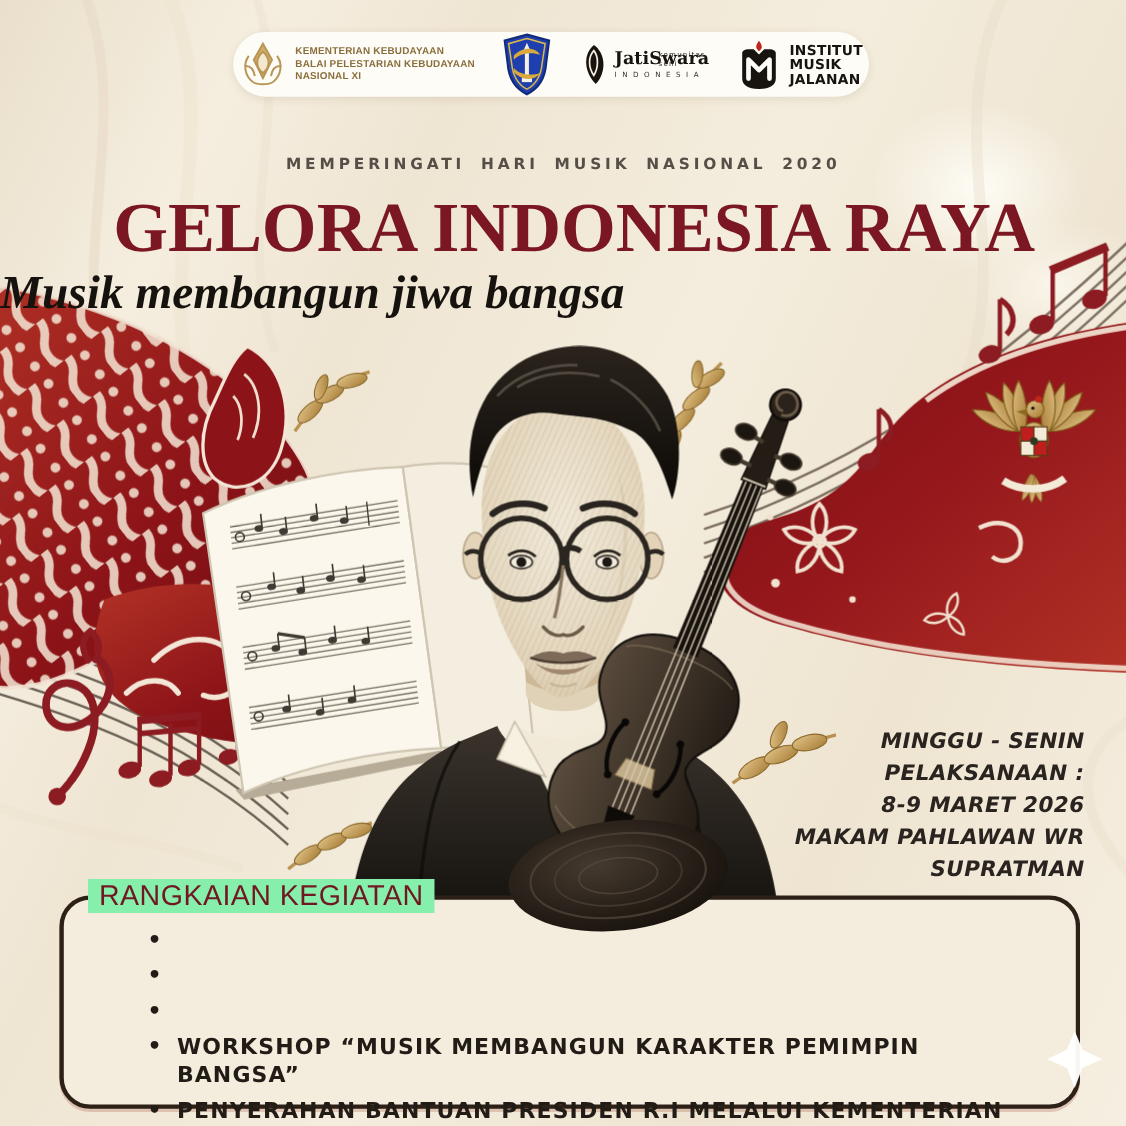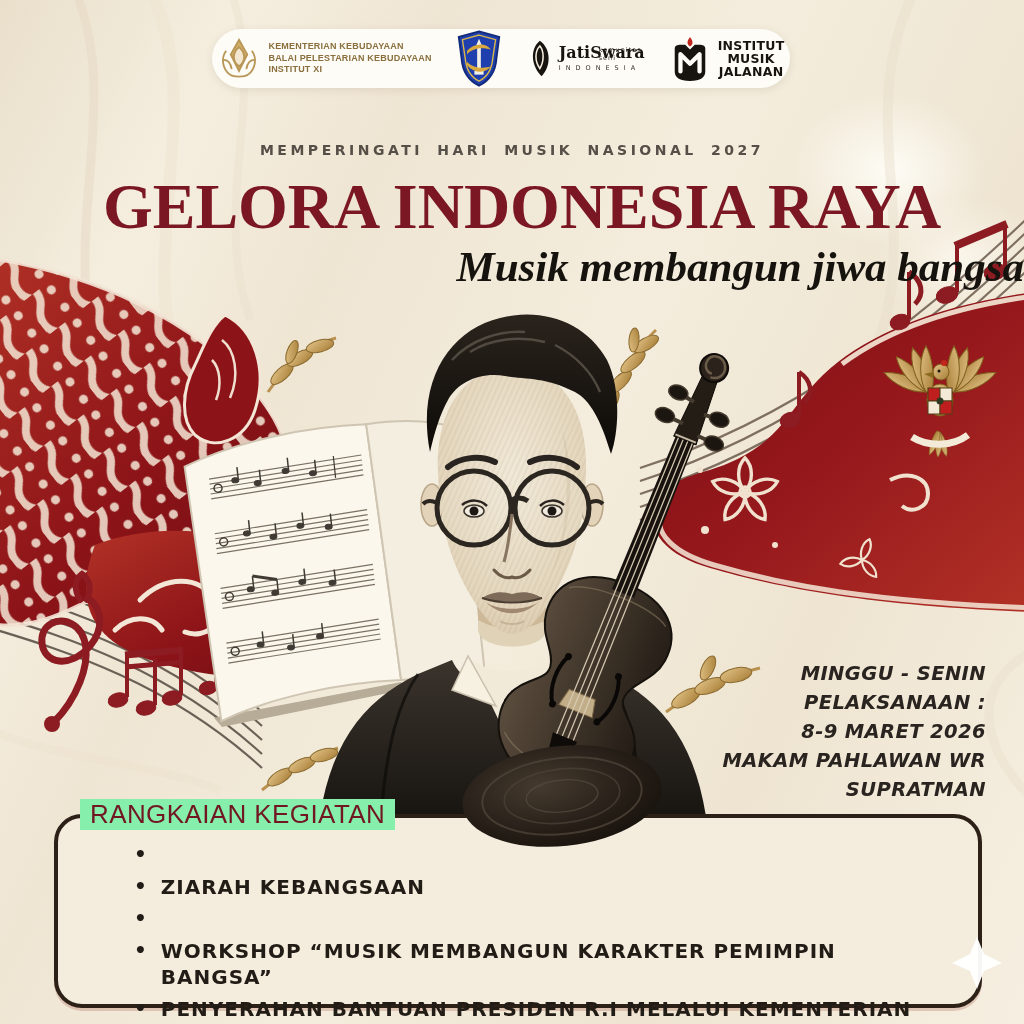--- a/index.html
+++ b/index.html
@@ -14,27 +14,27 @@
   
   .pill{position:absolute;z-index:5;left:212px;top:29px;width:578px;height:59px;background:#fdfcf7;
     border-radius:41px;display:flex;align-items:center;justify-content:center;gap:24px;
     box-shadow:0 2px 8px rgba(90,70,40,.12);}
   .logo{display:flex;align-items:center;gap:7px;}
   .kem-text div{font-family:"Liberation Sans",sans-serif;font-size:9px;font-weight:bold;color:#8a6f3d;line-height:1.3;letter-spacing:.2px;}
   .jati-text{position:relative;font-family:"DejaVu Serif",serif;color:#17130f;}
   .jati-tag{position:absolute;top:1px;left:40px;font-size:6.5px;letter-spacing:1px;font-family:"DejaVu Sans",sans-serif;color:#2a241e;}
   .jati-name{display:block;font-size:16px;font-weight:bold;line-height:1.05;}
   .jati-country{display:block;font-size:6.5px;letter-spacing:5px;font-family:"DejaVu Sans",sans-serif;margin-top:2px;color:#3a332c;}
-  .imj-text div{font-size:12.5px;font-weight:bold;color:#17130f;line-height:1.05;letter-spacing:.3px;text-align:center;}
+  .imj-text div{font-size:12.5px;font-weight:bold;color:#17130f;line-height:1.05;letter-spacing:.3px;}
   
   .eyebrow{position:absolute;z-index:5;left:0;right:0;top:142px;text-align:center;
     font-size:14px;font-weight:bold;letter-spacing:3.5px;word-spacing:6px;color:#554f47;}
   .title{position:absolute;z-index:5;left:0;right:0;top:170px;text-align:center;
     font-family:"Liberation Serif",serif;font-weight:bold;font-size:64px;color:#7b1722;letter-spacing:0;margin-left:20px;}
-  .subtitle{position:absolute;z-index:5;left:0;right:0;top:242px;text-align:right;
+  .subtitle{position:absolute;z-index:5;left:0;right:0;top:242px;text-align:left;
     font-family:"Liberation Serif",serif;font-style:italic;font-weight:bold;font-size:43px;color:#16130f;}
   
   .schedule{position:absolute;z-index:5;right:38px;top:659px;width:400px;text-align:right;
     font-weight:bold;font-style:italic;font-size:19.5px;line-height:29px;color:#2a2420;letter-spacing:.4px;}
   
   .agenda{position:absolute;z-index:3;left:54px;top:814px;width:920px;height:186px;
     border:4px solid #2c2017;border-radius:28px;background:#f4edde;
     box-shadow:0 3px 0 rgba(150,60,40,.22);}
   .agenda-title{position:absolute;left:22px;top:-19px;padding:0 10px;background:#86efac;
     font-family:"Liberation Sans",sans-serif;font-weight:normal;font-size:26px;letter-spacing:.4px;color:#701722;}
@@ -389,21 +389,21 @@
           <path d="M24,4 L33,20 L24,38 L15,20 Z" fill="#cfae67"></path>
           <path d="M24,12 C31,18 32,27 24,33 C16,27 17,18 24,12 Z" fill="#f3e8cf"></path>
           <path d="M10,16 C4,24 6,36 14,42 M38,16 C44,24 42,36 34,42"></path>
           <path d="M14,42 C18,45 30,45 34,42"></path>
           <path d="M7,26 C12,26 15,30 16,36 M41,26 C36,26 33,30 32,36"></path>
         </g>
       </svg>
       <div class="kem-text">
         <div>KEMENTERIAN KEBUDAYAAN</div>
         <div>BALAI PELESTARIAN KEBUDAYAAN</div>
-        <div>INSTITUT XI</div>
+        <div>NASIONAL XI</div>
       </div>
     </div>
     <svg width="46" height="58" viewBox="0 0 50 62">
       <path d="M25,1 L47,7 L44,30 C43,45 35,55 25,60 C15,55 7,45 6,30 L3,7 Z" fill="#1f3fae" stroke="#132a78" stroke-width="2"></path>
       <path d="M25,5 L43,10 L40,30 C39,42 33,51 25,55 C17,51 11,42 10,30 L7,10 Z" fill="none" stroke="#d9b74a" stroke-width="1.5"></path>
       <path d="M25,9 L28,16 L27,18 L27,44 L23,44 L23,18 L22,16 Z" fill="#f2efe6"></path>
       <rect x="20" y="44" width="10" height="4" fill="#f2efe6"></rect>
       <path d="M12,22 C20,13 33,13 38,21 C30,18 18,19 12,26 Z" fill="#d9a93e"></path>
       <path d="M12,38 C20,47 33,47 38,39 C30,42 18,41 12,34 Z" fill="#d9a93e"></path>
     </svg>
@@ -425,40 +425,39 @@
         <path d="M12,38 L12,20 L22,30 L32,20 L32,38" fill="none" stroke="#fdfcf7" stroke-width="4.5" stroke-linecap="round" stroke-linejoin="round"></path>
       </svg>
       <div class="imj-text">
         <div>INSTITUT</div>
         <div>MUSIK</div>
         <div>JALANAN</div>
       </div>
     </div>
   </div>
 
-  <div class="eyebrow">MEMPERINGATI HARI MUSIK NASIONAL 2027</div>
+  <div class="eyebrow">MEMPERINGATI HARI MUSIK NASIONAL 2020</div>
   <div class="title">GELORA INDONESIA RAYA</div>
   <div class="subtitle">Musik membangun jiwa bangsa</div>
 
   <div class="schedule">
     <div>MINGGU - SENIN</div>
     <div>PELAKSANAAN :</div>
     <div>8-9 MARET 2026</div>
     <div>MAKAM PAHLAWAN WR SUPRATMAN</div>
   </div>
 
   <div class="agenda">
     <span class="agenda-title">RANGKAIAN KEGIATAN</span>
     <div class="agenda-items">
       <div class="ai">
           <span class="dot">•</span>
         </div>
       <div class="ai">
           <span class="dot">•</span>
-          <span class="txt">ZIARAH KEBANGSAAN</span>
         </div>
       <div class="ai">
           <span class="dot">•</span>
         </div>
       <div class="ai">
           <span class="dot">•</span>
           <span class="txt">WORKSHOP “MUSIK MEMBANGUN KARAKTER PEMIMPIN BANGSA”</span>
         </div>
       <div class="ai">
           <span class="dot">•</span>

